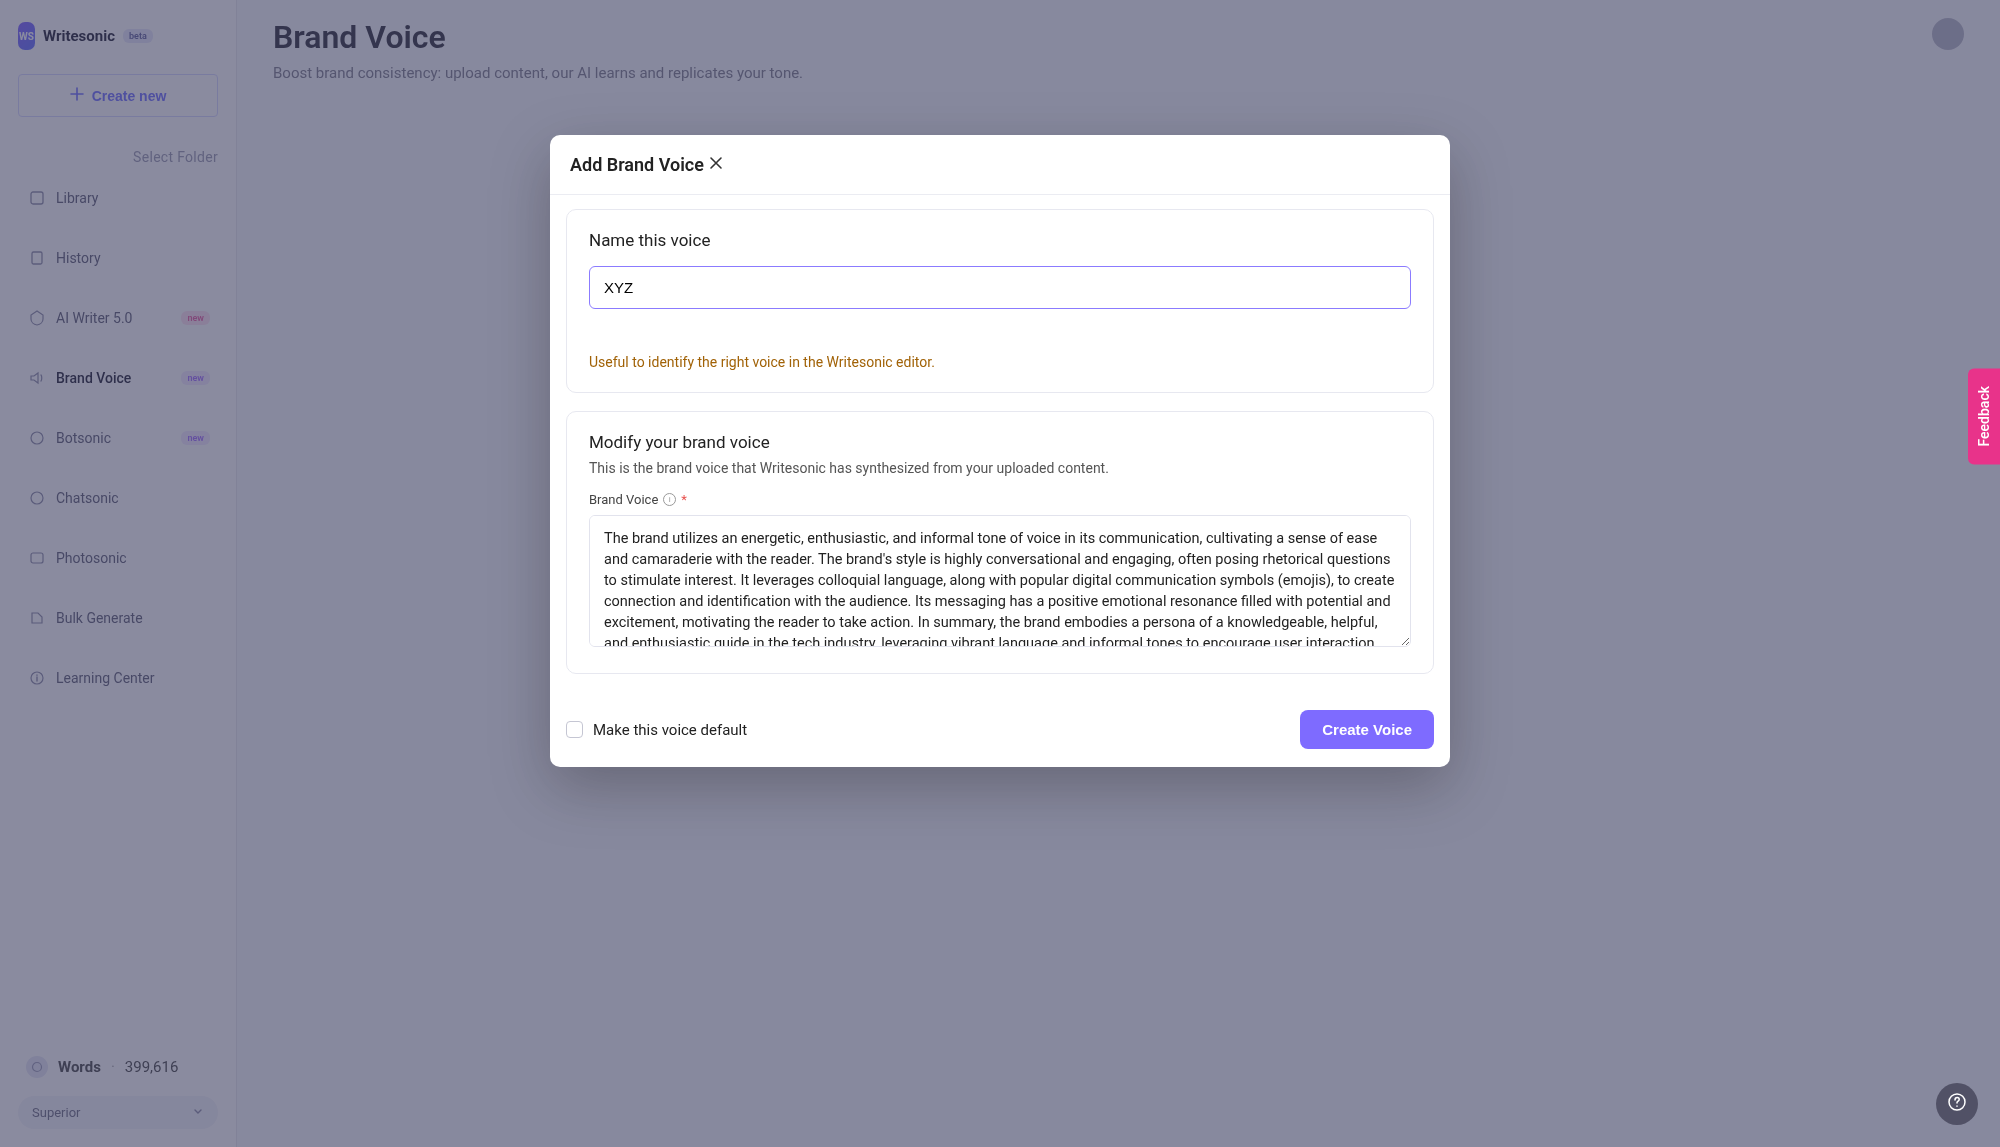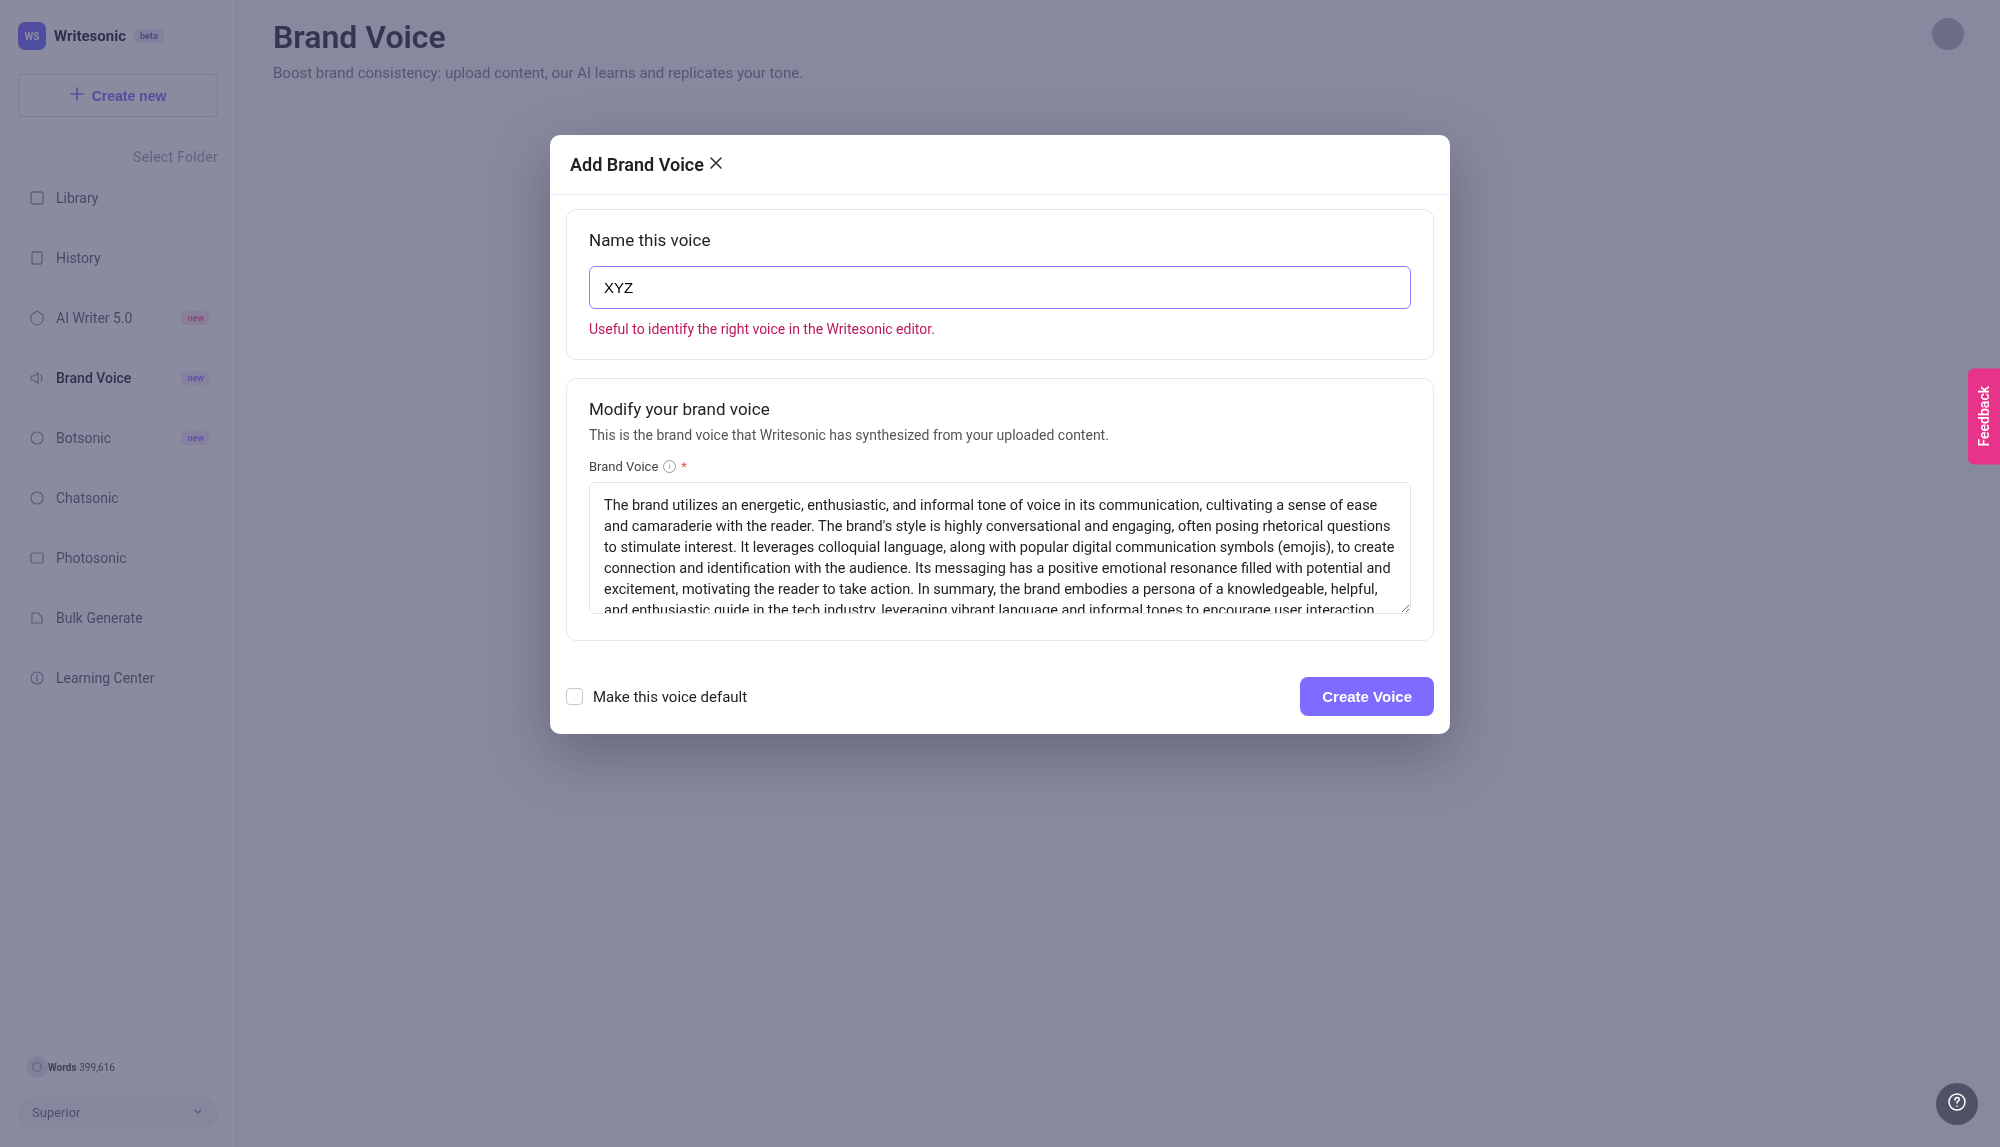--- a/index.html
+++ b/index.html
@@ -24,21 +24,21 @@
       gap: 4px;
     }
     .logo {
       display: flex;
       align-items: center;
       gap: 8px;
       margin-bottom: 16px;
       padding: 4px 0;
     }
     .logo-icon {
-      width: 28px;
+      width: 17px;
       height: 28px;
       border-radius: 7px;
       background: linear-gradient(135deg, #7b5cff, #5b6cff);
       display: flex;
       align-items: center;
       justify-content: center;
       color: white;
       font-size: 10px;
       font-weight: 700;
     }
@@ -109,22 +109,23 @@
     .nav-badge.pink {
       background: #ffe2f0;
       color: #e85aa0;
     }
     .sidebar-bottom {
       margin-top: auto;
     }
     .words-row {
       display: flex;
       align-items: center;
+      gap: 10px;
       padding: 8px 8px;
-      font-size: 10px;
+      font-size: 15px;
       color: #444;
     }
     .words-icon {
       width: 22px;
       height: 22px;
       border-radius: 50%;
       background: #e5e6f5;
       display: flex;
       align-items: center;
       justify-content: center;
@@ -229,21 +230,22 @@
       width: 100%;
       padding: 12px 14px;
       border: 1px solid #8b7bff;
       border-radius: 6px;
       font-size: 15px;
       outline: none;
       margin-bottom: 12px;
     }
     .helper-text {
       font-size: 14px;
-      color: #be185d;
+      color: #a16207;
+      margin-top: 33px;
     }
     .field-label {
       font-size: 13px;
       color: #444;
       margin-bottom: 8px;
       display: flex;
       align-items: center;
       gap: 5px;
     }
     .info-icon {

